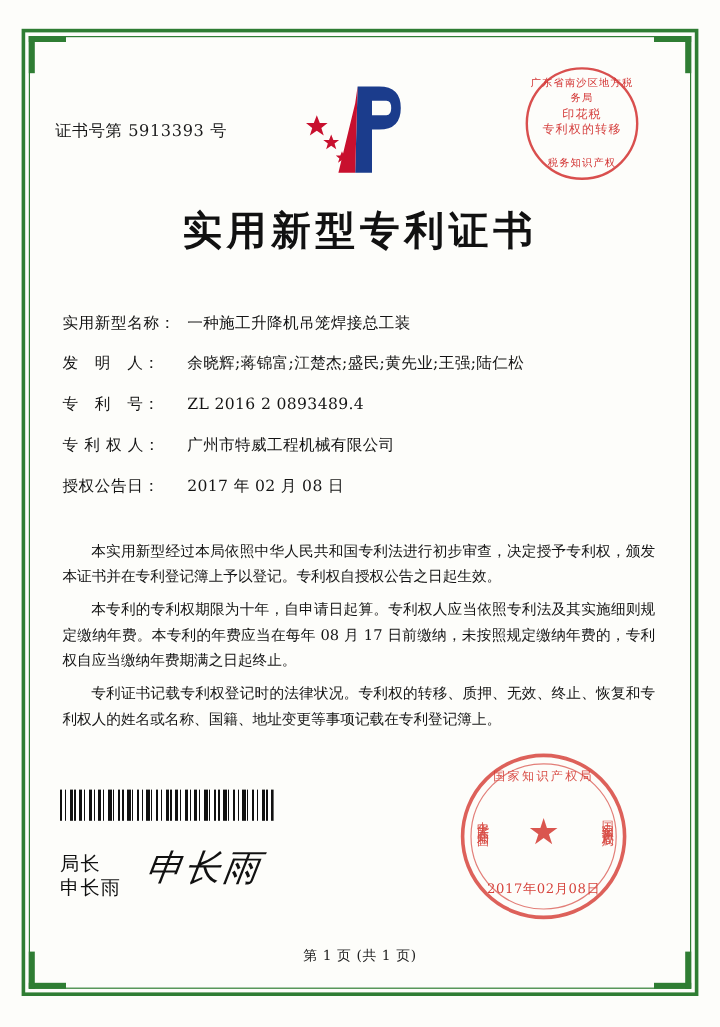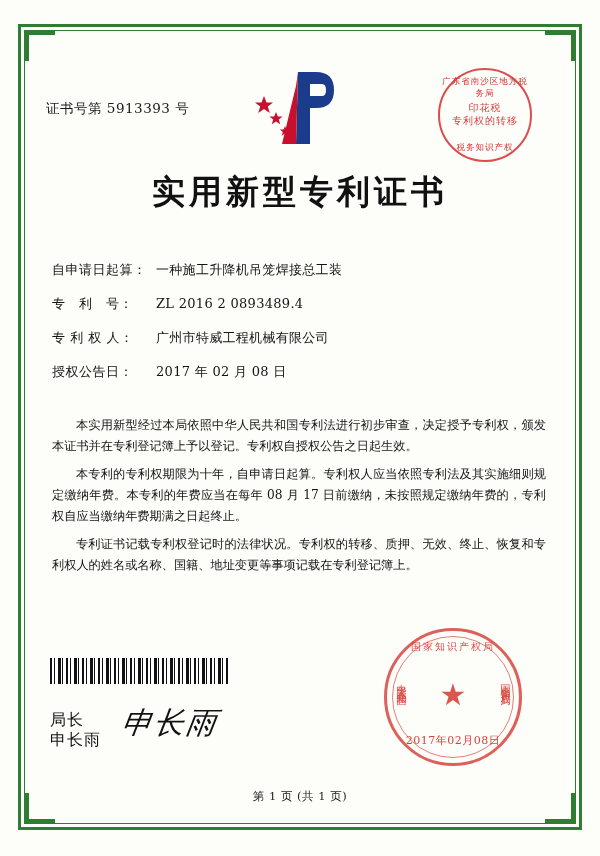--- a/index.html
+++ b/index.html
@@ -76,21 +76,21 @@
     left: 208px;
     top: 10px;
     width: 96px;
     height: 84px;
   }
   .logo svg { display: block; }
 
   .top-seal {
     position: absolute;
     right: 24px;
-    top: 12px;
+    top: 0;
     width: 94px;
     height: 94px;
   }
   .seal-circle {
     position: absolute;
     inset: 0;
     border: 2px solid #d2302f;
     border-radius: 50%;
     opacity: 0.85;
   }
@@ -313,21 +313,24 @@
           <div>专利权的转移</div>
         </div>
         <div class="seal-arc bottom">税务知识产权</div>
       </div>
     </div>
 
     <div class="cert-title">实用新型专利证书</div>
 
     <div class="fields">
       <div class="field-row">
-        <span class="field-label">自申请日起算：</span><span class="field-value">一种施工升降机吊笼焊接总工装</span>
+        <span class="field-label">实用新型名称：</span><span class="field-value">一种施工升降机吊笼焊接总工装</span>
+      </div>
+      <div class="field-row">
+        <span class="field-label">发　明　人：</span><span class="field-value">余晓辉;蒋锦富;江楚杰;盛民;黄先业;王强;陆仁松</span>
       </div>
       <div class="field-row">
         <span class="field-label">专　利　号：</span><span class="field-value">ZL 2016 2 0893489.4</span>
       </div>
       <div class="field-row">
         <span class="field-label">专 利 权 人：</span><span class="field-value">广州市特威工程机械有限公司</span>
       </div>
       <div class="field-row">
         <span class="field-label">授权公告日：</span><span class="field-value">2017 年 02 月 08 日</span>
       </div>

